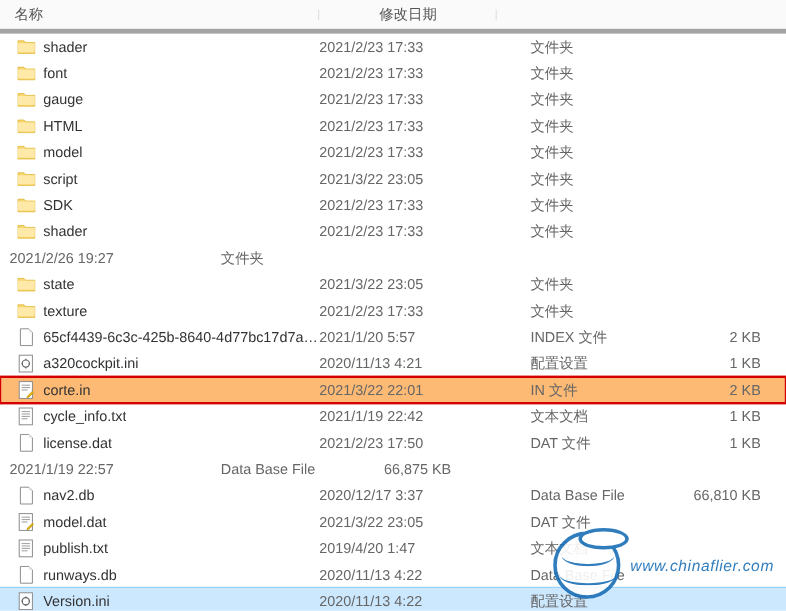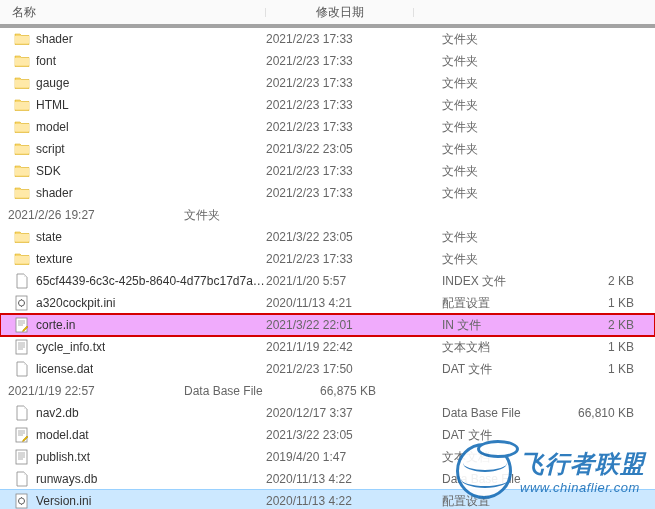--- a/index.html
+++ b/index.html
@@ -44,21 +44,21 @@
       align-items: center;
       padding: 0 8px;
     }
     .row.selected {
       background: #cce8ff;
       outline: 1px solid #99d1ff;
     }
     .row.highlighted {
       outline: 2px solid #d40000;
       outline-offset: -1px;
-      background: #f0abfc;
+      background: #fdba74;
     }
     .row .icon {
       width: 16px;
       height: 16px;
       margin-right: 6px;
       flex-shrink: 0;
     }
     .row .name-cell {
       width: 258px;
       display: flex;
@@ -384,16 +384,15 @@
     <div class="size-cell"></div>
   </div>
   </div>
 
 <div class="watermark">
   <div class="globe">
     <div class="arc1"></div>
     <div class="arc2"></div>
   </div>
   <div class="wm-text">
-    <div class="wm-title">飞行者联盟</div>
     <div class="wm-url">www.chinaflier.com</div>
   </div>
 </div>
 
 </body></html>

